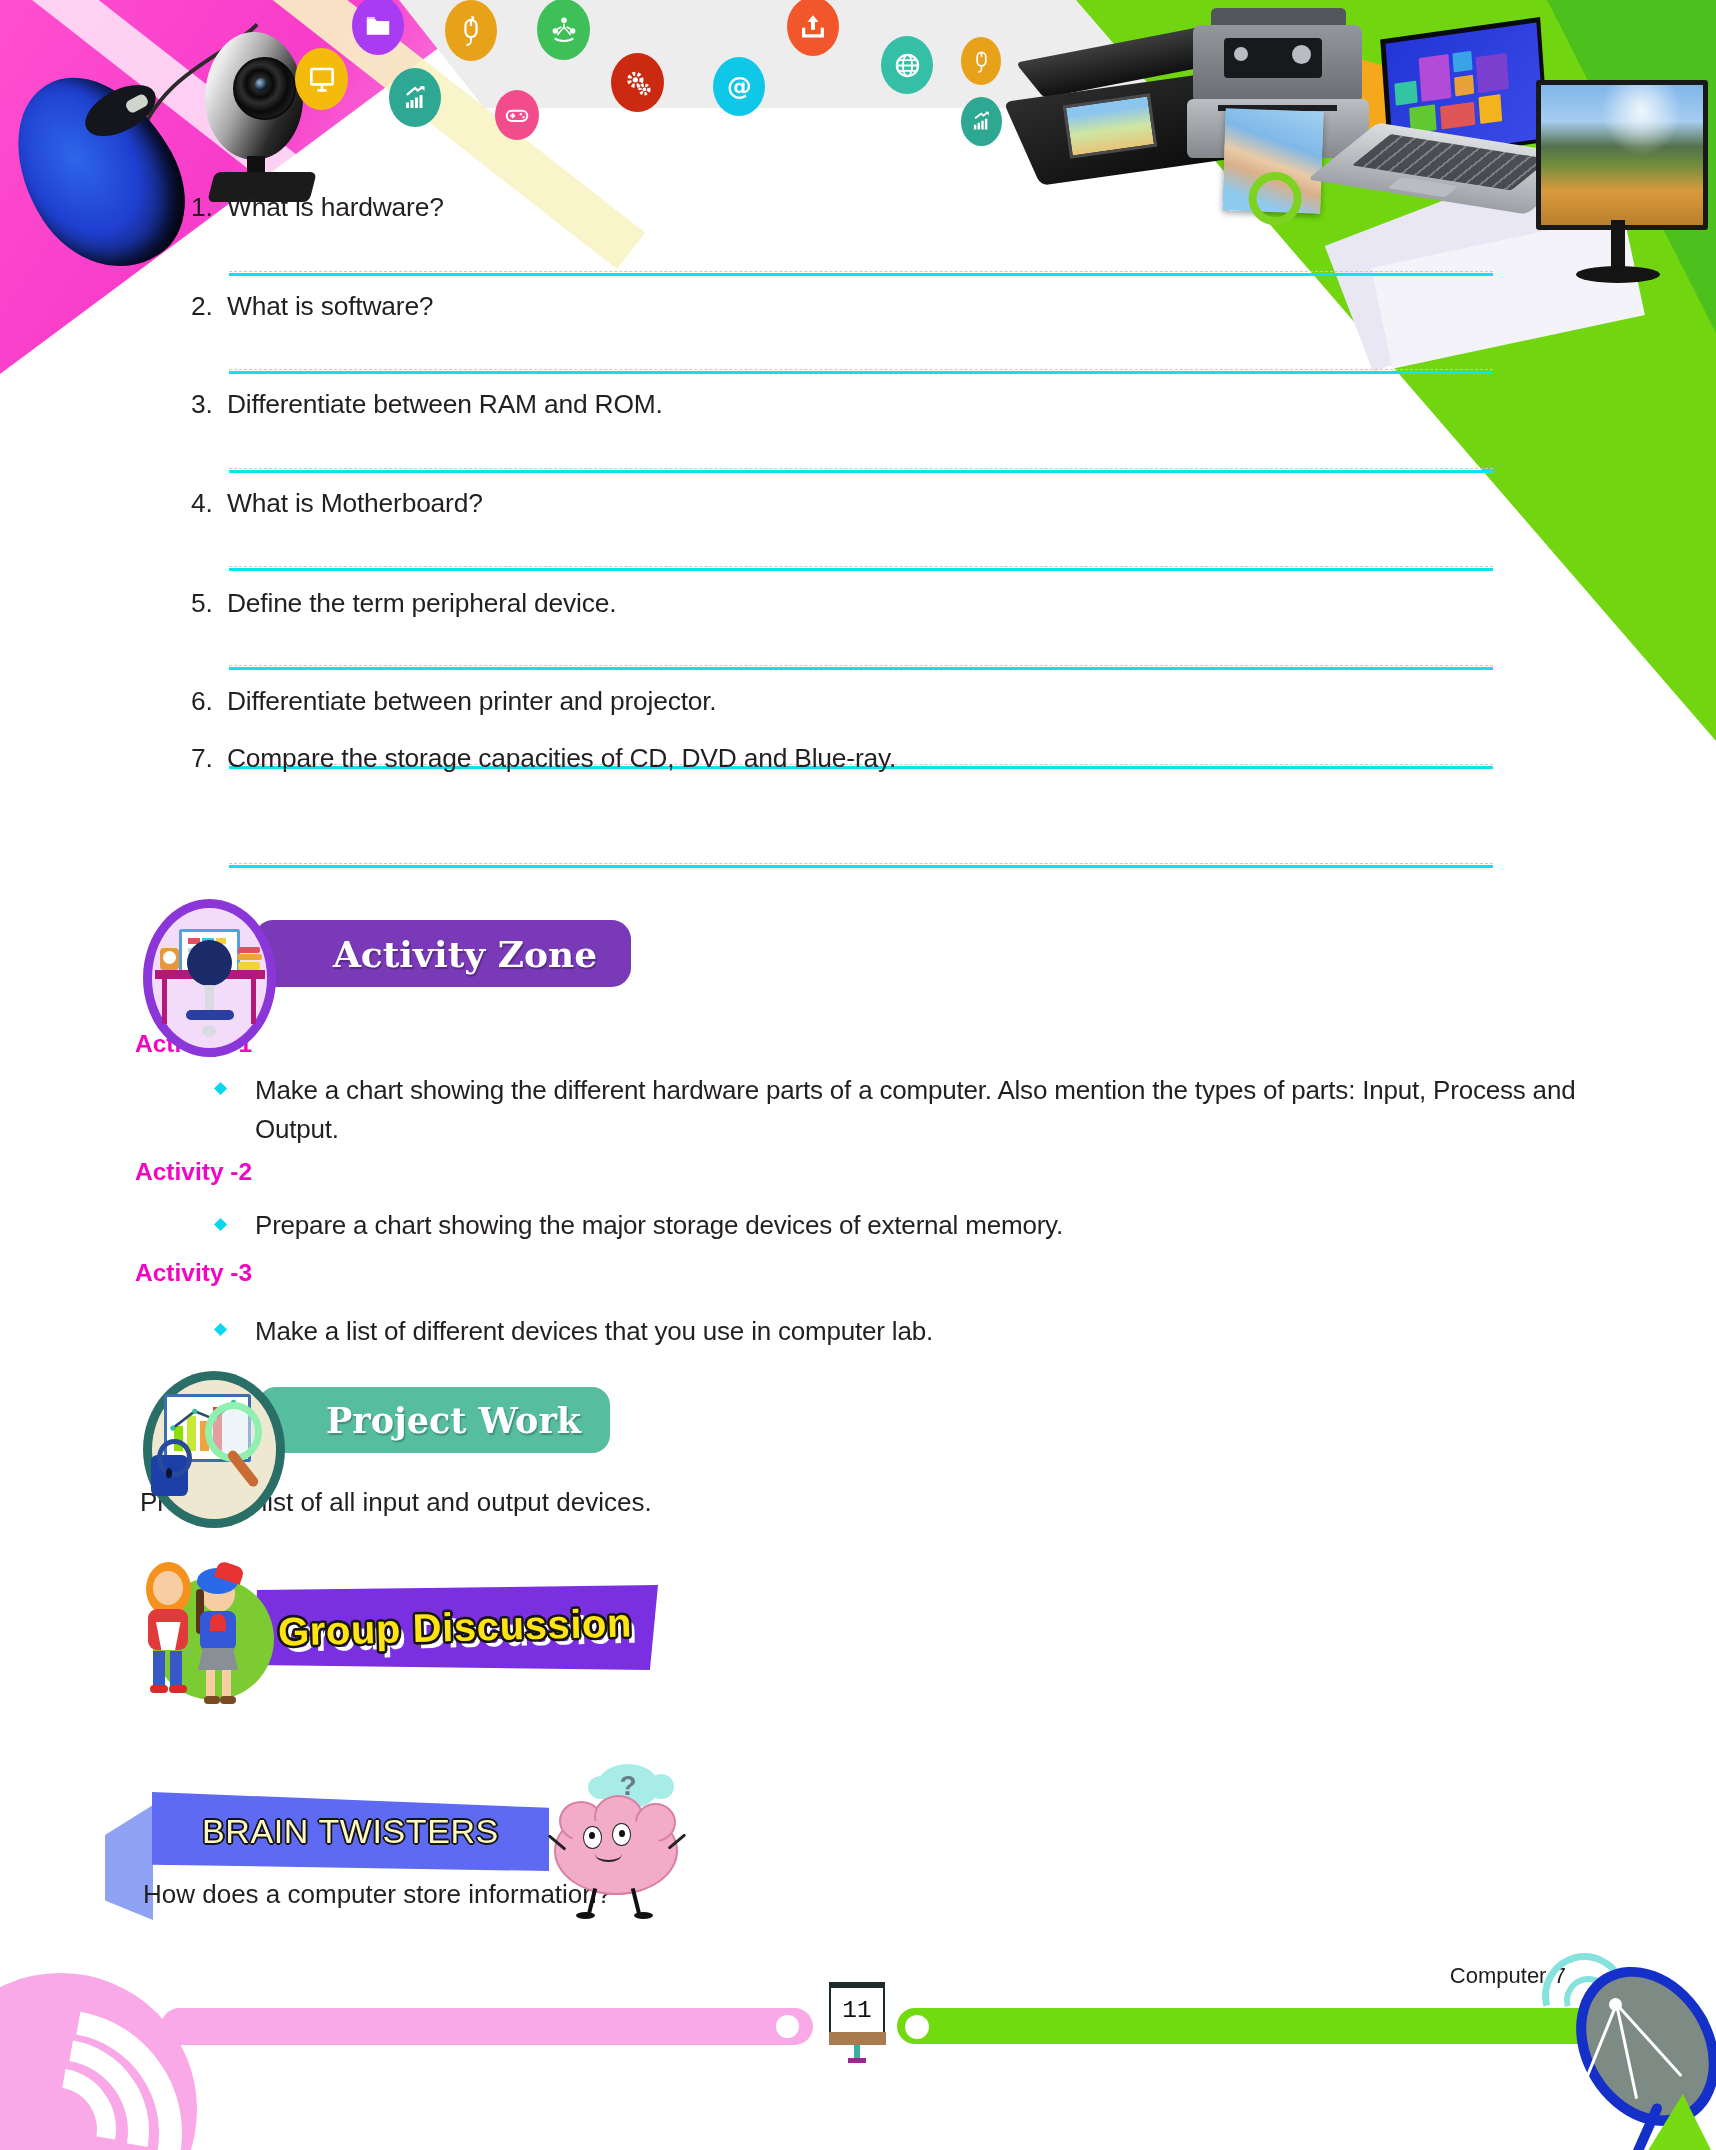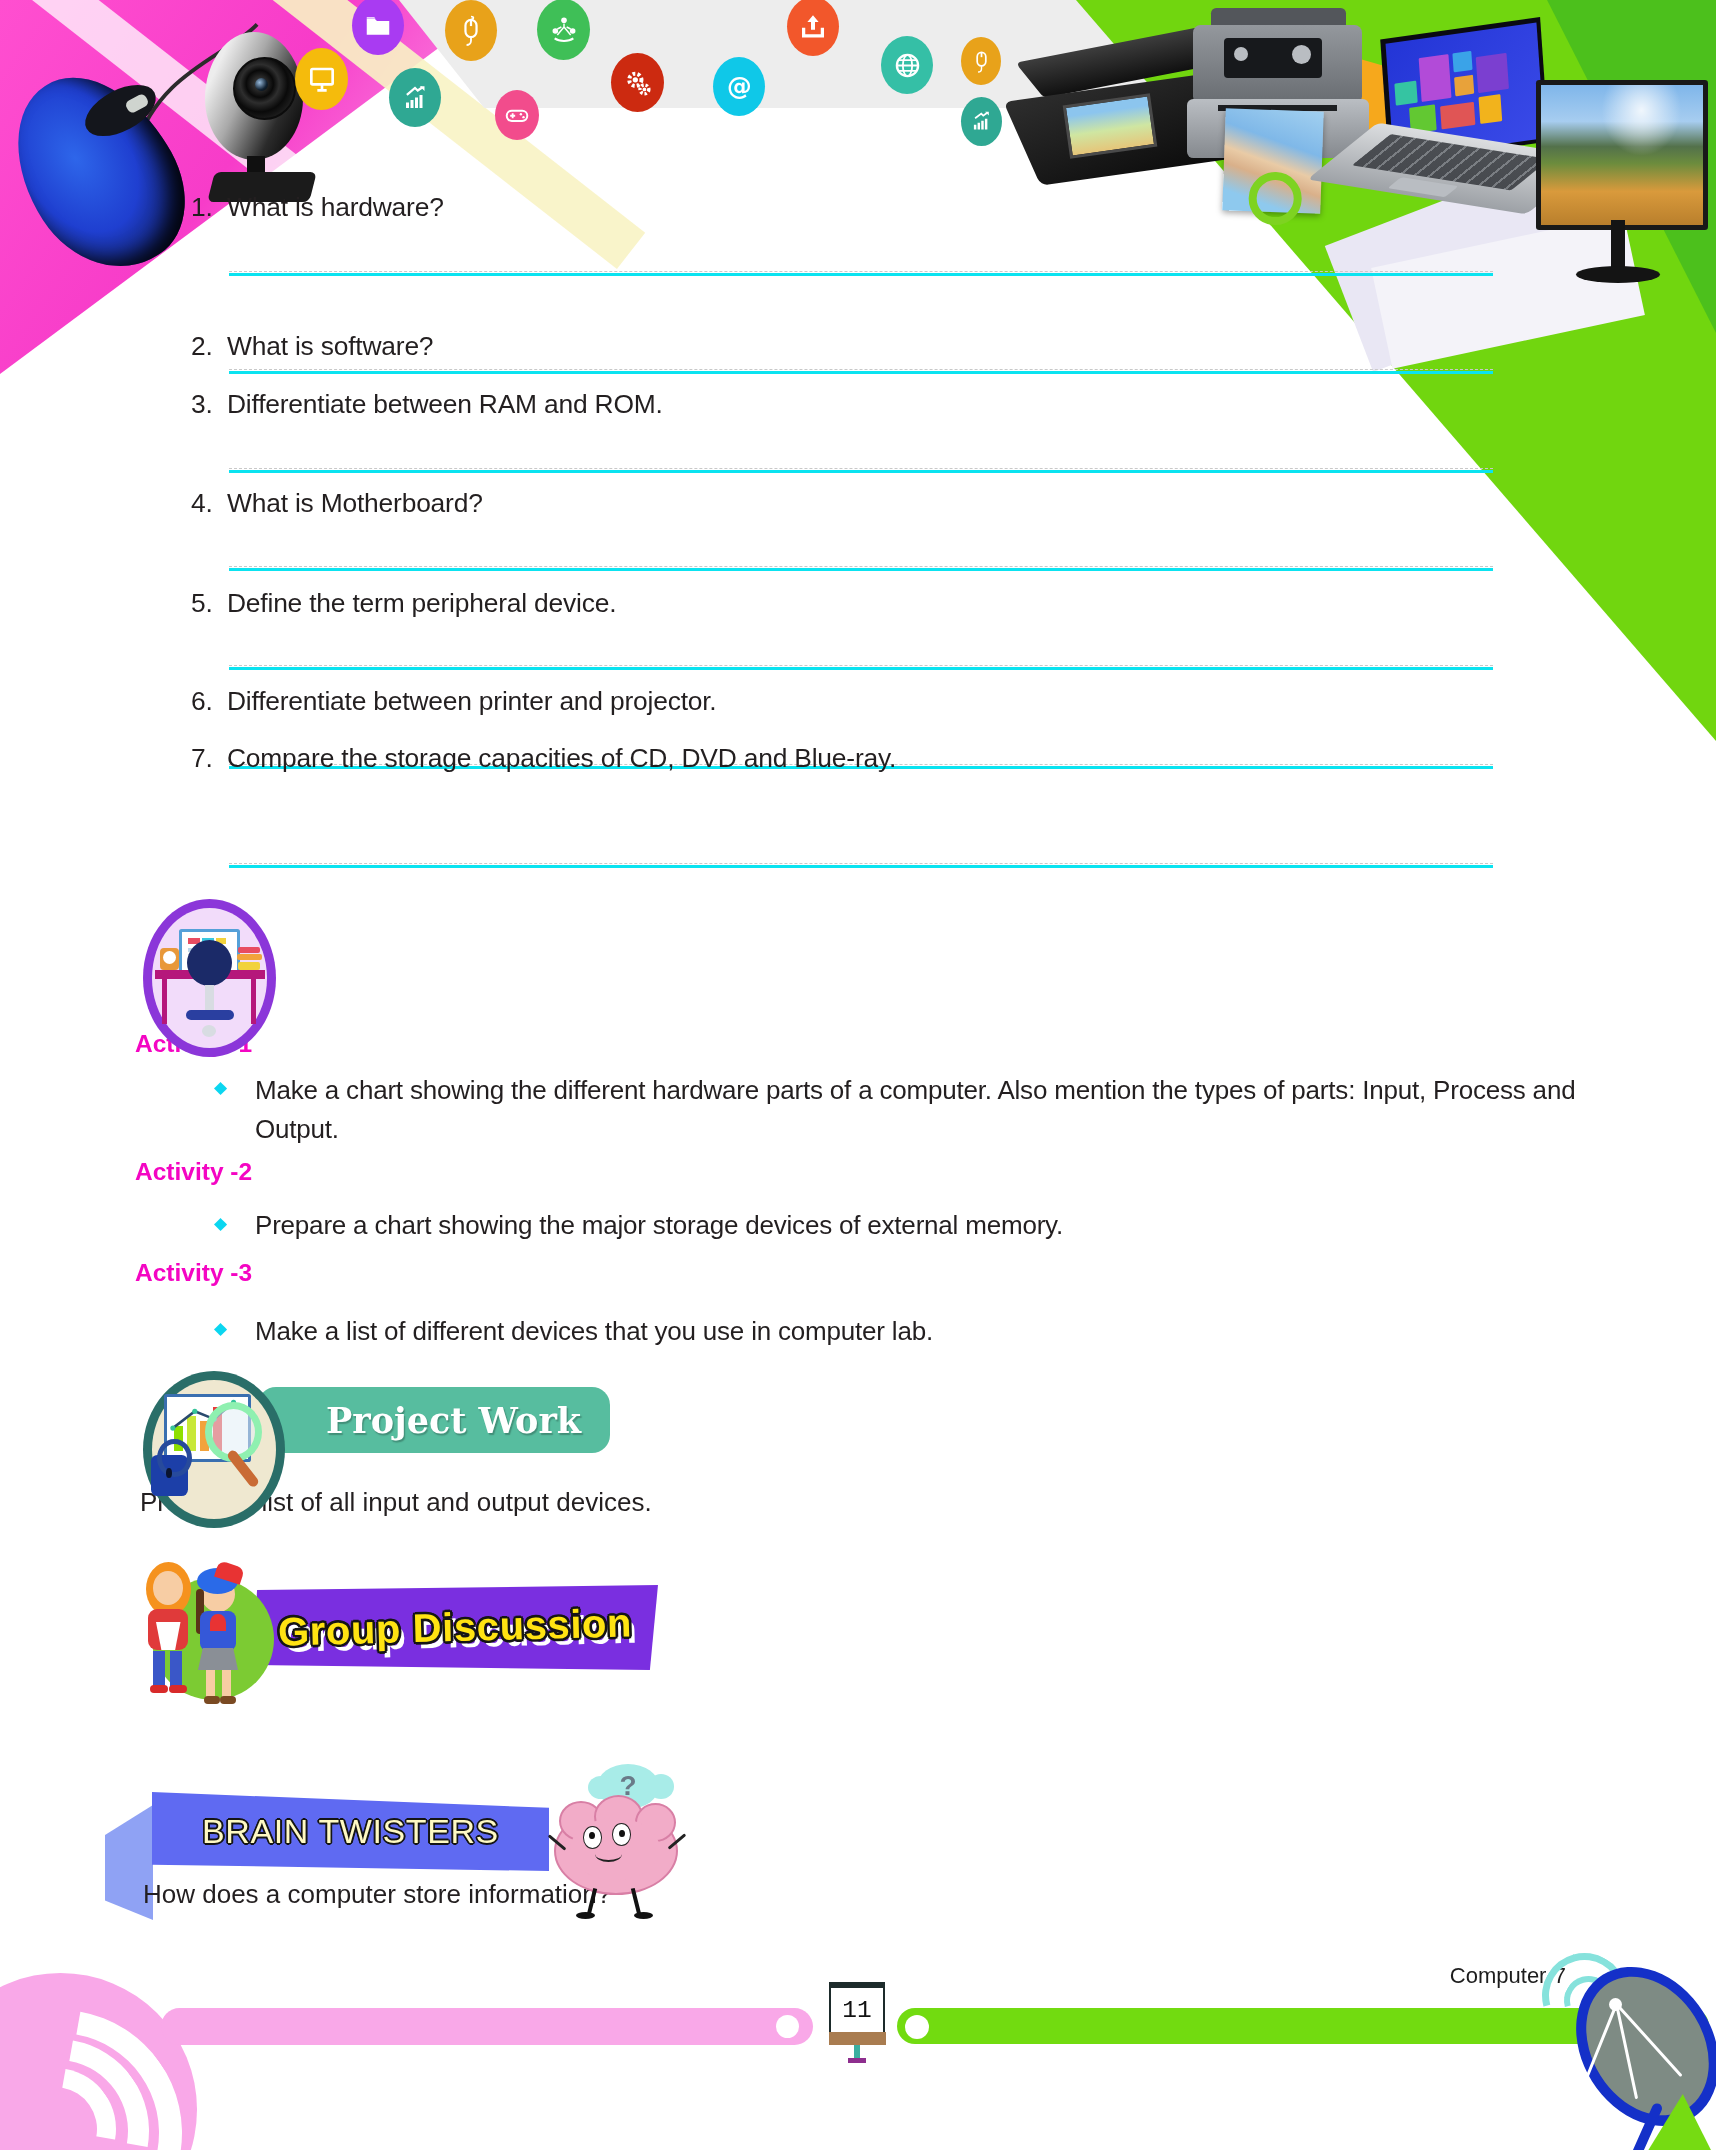--- a/index.html
+++ b/index.html
@@ -290,21 +290,21 @@
     <svg width="24.5" height="24.5" viewBox="0 0 24 24">
         <path d="M6 20v-4.5M9.6 20v-6.5M13.2 20v-8.5M16.8 20V9.5" stroke="#fff" stroke-width="2.4"></path>
         <path d="M6 9l6-4.5 2 2L17.5 4" stroke="#fff" fill="none" stroke-width="1.8"></path>
         <path d="M15.8 2.8h3.6v3.6z" fill="#fff"></path>
       </svg>
   </div>
 
 
   <div class="q" style="top:192px;"><span class="qn">1.</span><span>What is hardware?</span></div>
   <div class="aline" style="top:273px;"></div>
-  <div class="q" style="top:291px;margin-top:40px;"><span class="qn">2.</span><span>What is software?</span></div>
+  <div class="q" style="top:291px;"><span class="qn">2.</span><span>What is software?</span></div>
   <div class="aline" style="top:371px;"></div>
   <div class="q" style="top:389px;"><span class="qn">3.</span><span>Differentiate between RAM and ROM.</span></div>
   <div class="aline" style="top:470px;"></div>
   <div class="q" style="top:488px;"><span class="qn">4.</span><span>What is Motherboard?</span></div>
   <div class="aline" style="top:568px;"></div>
   <div class="q" style="top:588px;"><span class="qn">5.</span><span>Define the term peripheral device.</span></div>
   <div class="aline" style="top:667px;"></div>
   <div class="q" style="top:686px;"><span class="qn">6.</span><span>Differentiate between printer and projector.</span></div>
   <div class="aline" style="top:766px;"></div>
   <div class="q" style="top:743px;"><span class="qn">7.</span><span>Compare the storage capacities of CD, DVD and Blue-ray.</span></div>
@@ -325,20 +325,23 @@
     <div class="rect" style="left:94px;top:55px;width:24.5px;height:6.4px;background:#f2a33c;border-radius:1.9px;"></div>
     <div class="rect" style="left:95px;top:63px;width:22px;height:7.7px;background:#f2d23c;border-radius:1.9px;"></div>
     <div class="rect" style="left:11.6px;top:71px;width:110px;height:9px;background:#b5177b;"></div>
     <div class="rect" style="left:19.3px;top:80px;width:5.2px;height:45px;background:#b5177b;"></div>
     <div class="rect" style="left:108px;top:80px;width:5.2px;height:45px;background:#b5177b;"></div>
     <div class="ell" style="left:44px;top:41px;width:45px;height:46px;background:#1b2a68;"></div>
     <div class="rect" style="left:62px;top:86px;width:9px;height:30px;background:#d8dce2;"></div>
     <div class="rect" style="left:43px;top:111px;width:48px;height:10.3px;background:#2a3fa0;border-radius:5.2px;"></div>
     <div class="ell" style="left:59px;top:126px;width:14px;height:11.6px;background:#d8dce2;"></div>
   </div>
+  <div class="azbanner">
+      <span>Activity Zone</span>
+    </div>
 
   <div class="actlab" style="top:1030px;">Activity -1</div>
   <div class="bullet" style="top:1077px;">◆</div>
   <div class="acttxt" style="top:1071px;">Make a chart showing the different hardware parts of a computer. Also mention the types of parts: Input, Process and Output.</div>
   <div class="actlab" style="top:1158px;">Activity -2</div>
   <div class="bullet" style="top:1213px;">◆</div>
   <div class="acttxt" style="top:1206px;">Prepare a chart showing the major storage devices of external memory.</div>
   <div class="actlab" style="top:1259px;">Activity -3</div>
   <div class="bullet" style="top:1318px;">◆</div>
   <div class="acttxt" style="top:1312px;">Make a list of different devices that you use in computer lab.</div>

